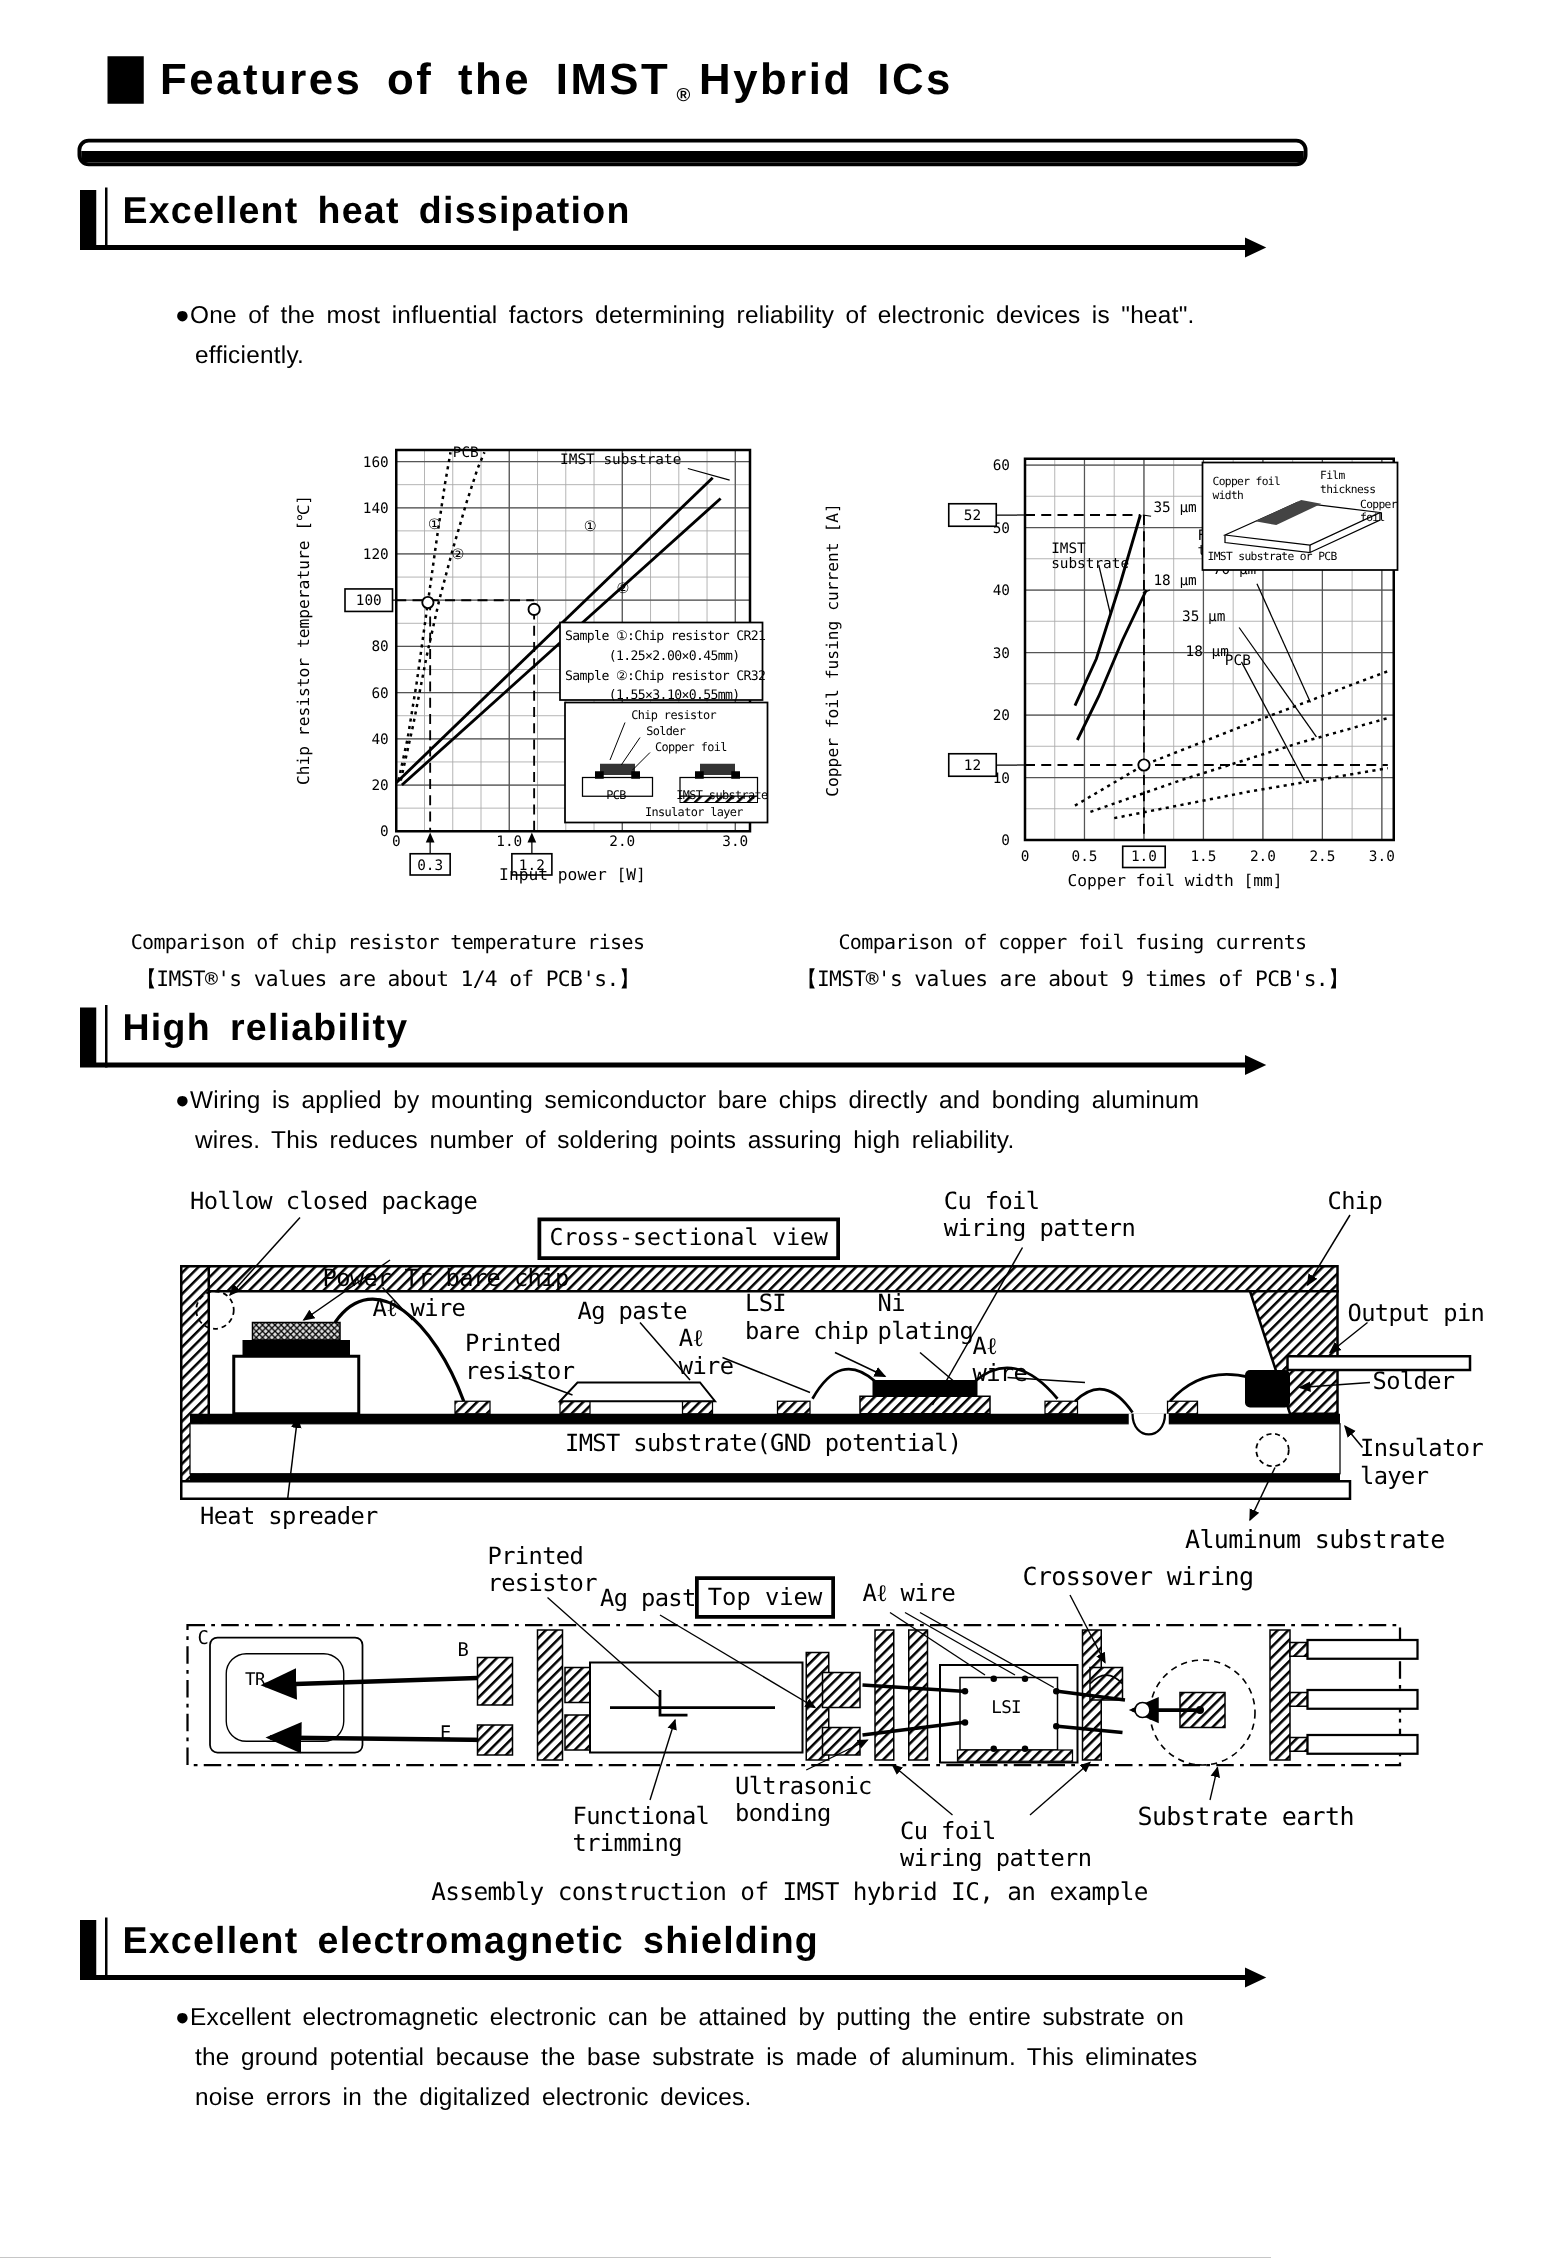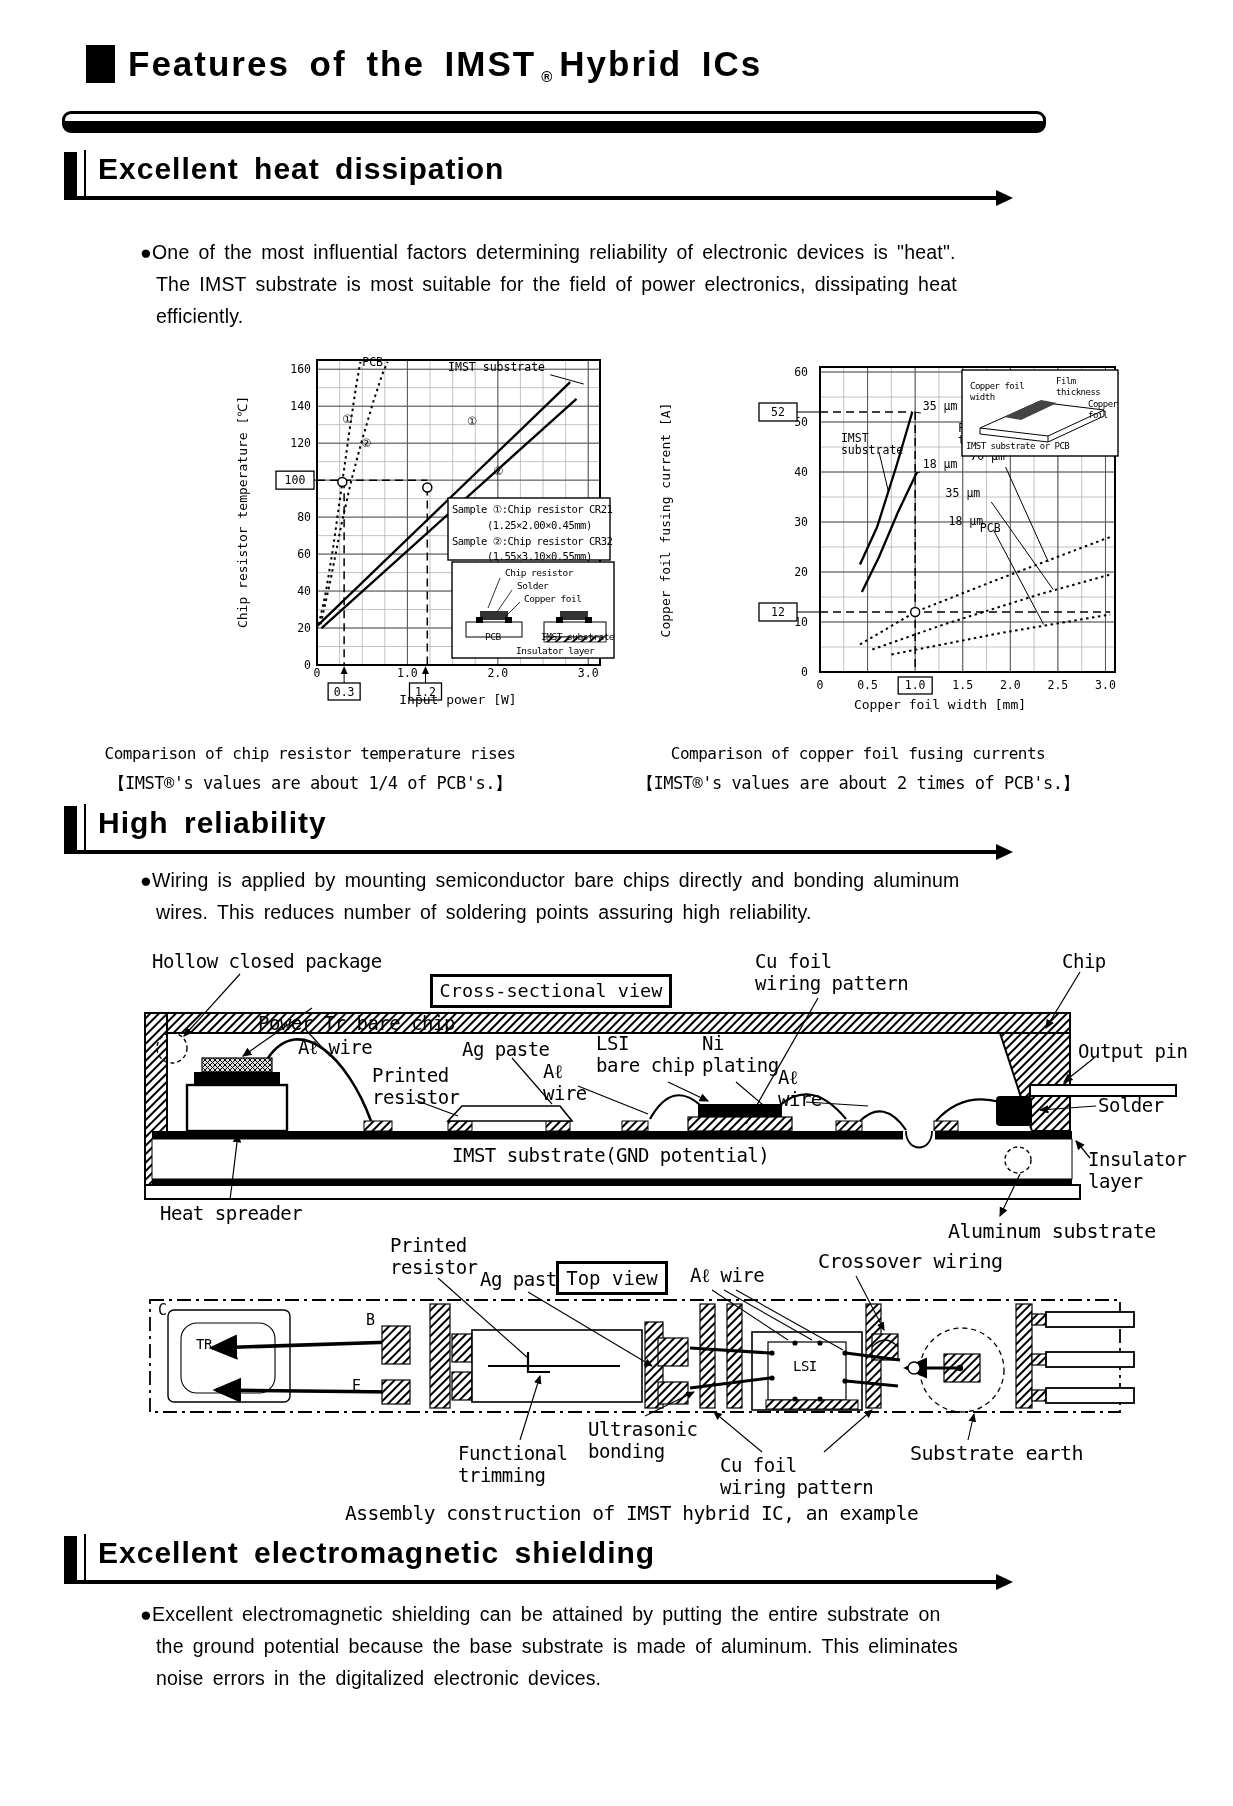--- a/index.html
+++ b/index.html
@@ -50,21 +50,20 @@
 
   <div class="sec" style="top:152px">
     <div class="sec-bar"></div>
     <div class="sec-rule"></div>
     <h2>Excellent heat dissipation</h2>
     <div class="sec-ul"></div>
     <div class="sec-arrow"></div>
   </div>
   <div class="para" id="p1" style="left:140px;top:236px">
       <div class="pl">●One of the most influential factors determining reliability of electronic devices is "heat".</div>
-      <div class="pl ind">The IMST substrate is most suitable for the field of power electronics, dissipating heat</div>
       <div class="pl ind">efficiently.</div>
     </div>
 
   <svg id="chart1" class="z2" style="left:225px;top:345px" width="395" height="372">
       <line x1="114.60383386581469" y1="15" x2="114.60383386581469" y2="320" stroke="#aaa" stroke-width="0.7"></line>
       <line x1="137.20766773162939" y1="15" x2="137.20766773162939" y2="320" stroke="#aaa" stroke-width="0.7"></line>
       <line x1="159.81150159744408" y1="15" x2="159.81150159744408" y2="320" stroke="#aaa" stroke-width="0.7"></line>
       <line x1="182.41533546325877" y1="15" x2="182.41533546325877" y2="320" stroke="#aaa" stroke-width="0.7"></line>
       <line x1="205.0191693290735" y1="15" x2="205.0191693290735" y2="320" stroke="#aaa" stroke-width="0.7"></line>
       <line x1="227.62300319488818" y1="15" x2="227.62300319488818" y2="320" stroke="#aaa" stroke-width="0.7"></line>
@@ -226,21 +225,21 @@
       <text x="360.3225806451613" y="344" text-anchor="middle" font-size="11.5" font-family="DejaVu Sans Mono, monospace">2.0</text>
       <text x="407.9032258064516" y="344" text-anchor="middle" font-size="11.5" font-family="DejaVu Sans Mono, monospace">2.5</text>
       <text x="455.4838709677419" y="344" text-anchor="middle" font-size="11.5" font-family="DejaVu Sans Mono, monospace">3.0</text>
       <text x="290" y="364" text-anchor="middle" font-size="13" font-family="DejaVu Sans Mono, monospace">Copper foil width  [mm]</text>
       <text x="20" y="175" text-anchor="middle" font-size="13" font-family="DejaVu Sans Mono, monospace" transform="rotate(-90 20 175)">Copper foil fusing current  [A]</text>
     </svg>
 
   <div class="cap" style="left:80px;top:744px">Comparison of chip resistor temperature rises</div>
   <div class="cap" style="left:80px;top:772px;font-size:17px">【IMST®'s values are about 1/4 of PCB's.】</div>
   <div class="cap" style="left:628px;top:744px">Comparison of copper foil fusing currents</div>
-  <div class="cap" style="left:628px;top:772px;font-size:17px">【IMST®'s values are about 2 times of PCB's.】</div>
+  <div class="cap" style="left:628px;top:772px;font-size:17px">【IMST®'s values are about 9 times of PCB's.】</div>
 
   <div class="sec" style="top:806px">
     <div class="sec-bar"></div>
     <div class="sec-rule"></div>
     <h2>High reliability</h2>
     <div class="sec-ul"></div>
     <div class="sec-arrow"></div>
   </div>
   <div class="para" id="p2" style="left:140px;top:864px">
       <div class="pl">●Wiring is applied by mounting semiconductor bare chips directly and bonding aluminum</div>
@@ -252,21 +251,21 @@
   <div class="lbl" style="left:345px;top:1502px;font-size:19.5px">Assembly construction of IMST hybrid IC, an example</div>
 
   <div class="sec" style="top:1536px">
     <div class="sec-bar"></div>
     <div class="sec-rule"></div>
     <h2>Excellent electromagnetic shielding</h2>
     <div class="sec-ul"></div>
     <div class="sec-arrow"></div>
   </div>
   <div class="para" id="p3" style="left:140px;top:1598px">
-      <div class="pl">●Excellent electromagnetic shielding can be attained by putting the entire substrate on</div>
+      <div class="pl">●Excellent electromagnetic electronic can be attained by putting the entire substrate on</div>
       <div class="pl ind">the ground potential because the base substrate is made of aluminum. This eliminates</div>
       <div class="pl ind">noise errors in the digitalized electronic devices.</div>
     </div>
 
   <svg id="diag" class="z3" style="left:0;top:0;pointer-events:none" width="1233" height="1806">
     <defs>
       <pattern id="h45" patternUnits="userSpaceOnUse" width="6" height="6" patternTransform="rotate(45)">
         <rect width="6" height="6" fill="#fff"></rect>
           <line x1="1" y1="0" x2="1" y2="6" stroke="#000" stroke-width="2"></line>
       </pattern>

